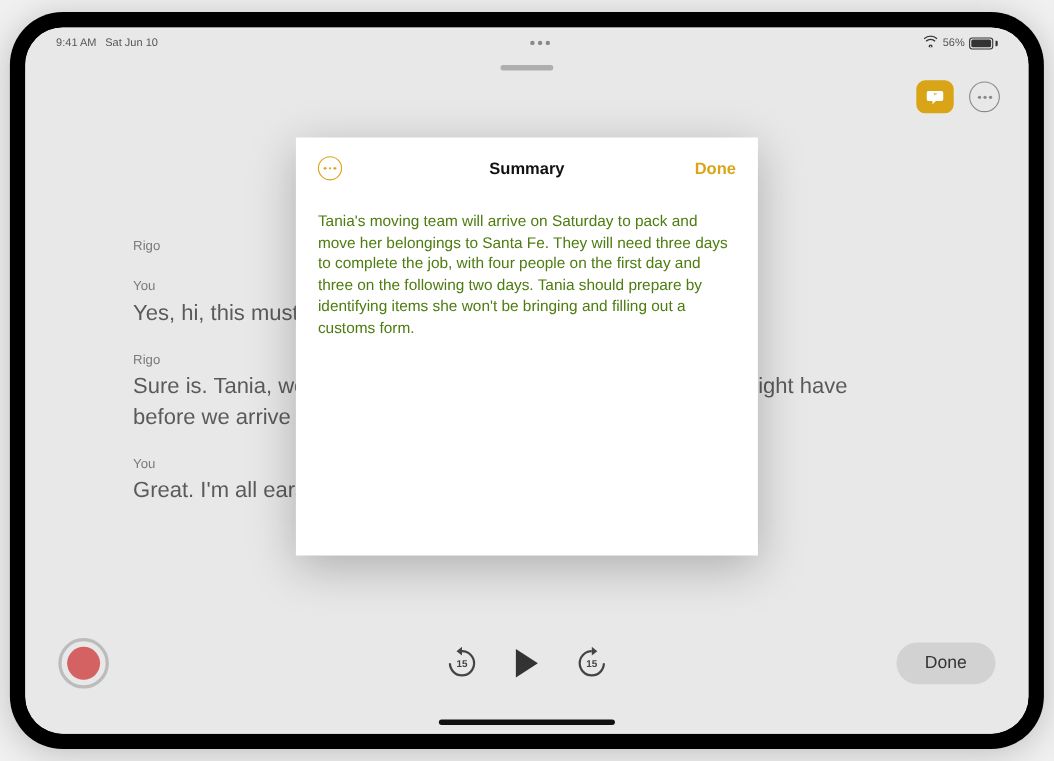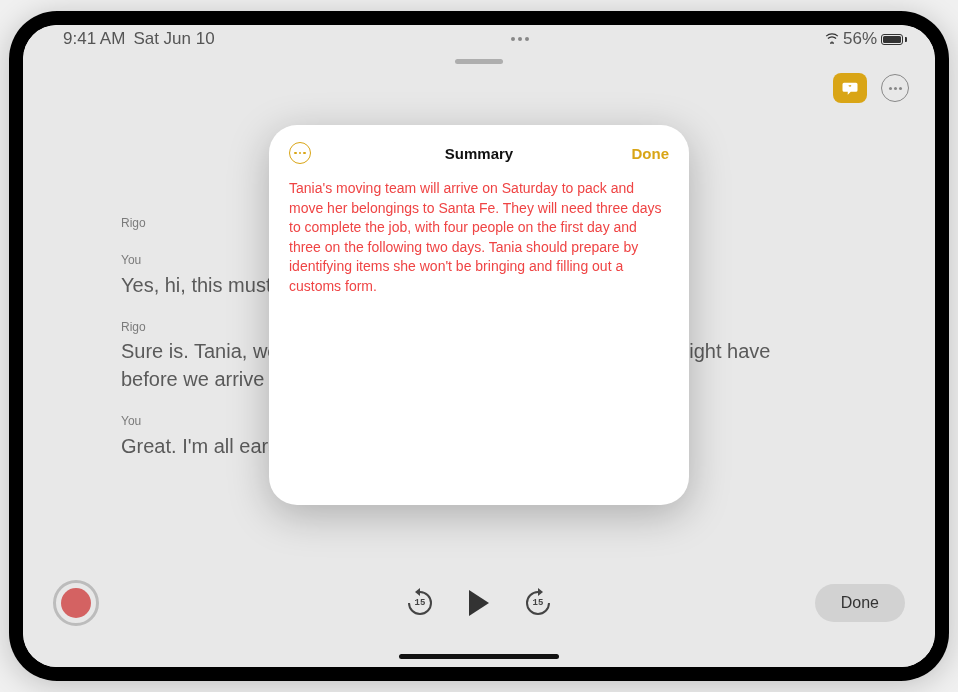--- a/index.html
+++ b/index.html
@@ -31,26 +31,26 @@
     position: relative;
   }
   .dimmer {
     position: absolute;
     inset: 0;
     background: #e8e8e8;
     border-radius: 34px;
   }
   .statusbar {
     position: absolute;
-    top: 0; left: 12px; right: 0;
+    top: 0; left: 0; right: 0;
     height: 28px;
     display: flex;
     align-items: center;
     padding: 0 28px;
-    font-size: 17px;
+    font-size: 10px;
     color: #555;
   }
   .statusbar .sb-left { flex: 0 0 auto; display:flex; gap:8px; }
   .statusbar .sb-center { flex: 1; display:flex; justify-content:center; }
   .statusbar .sb-right { flex: 0 0 auto; display:flex; align-items:center; gap:4px; }
   .multitask-dots { display:flex; gap:3px; }
   .multitask-dots span { width:4px; height:4px; border-radius:50%; background:#888; }
   .grabber { position:absolute; top:34px; left:50%; transform:translateX(-50%); width:48px; height:5px; border-radius:3px; background:#aeaeae; }
   .topright-tools { position:absolute; top:48px; right:26px; display:flex; gap:14px; align-items:center; }
   .quote-btn { width:34px; height:30px; border-radius:8px; background:#d9a516; display:flex; align-items:center; justify-content:center; }
@@ -72,48 +72,48 @@
   .playbar {
     position:absolute;
     bottom:34px; left:0; right:0;
     height:60px;
     display:flex;
     align-items:center;
     padding: 0 30px;
   }
   .record-btn { width:46px; height:46px; border-radius:50%; border:3px solid #bcbcbc; display:flex; align-items:center; justify-content:center; }
   .record-inner { width:30px; height:30px; border-radius:50%; background:#d46262; }
-  .play-center { position:absolute; left:50%; transform:translateX(-50%); display:flex; align-items:center; gap:34px;font-family:Liberation Mono, monospace; }
+  .play-center { position:absolute; left:50%; transform:translateX(-50%); display:flex; align-items:center; gap:34px; }
   .skip-btn { position:relative; width:30px; height:30px; display:flex; align-items:center; justify-content:center; }
   .skip-btn svg { width:30px; height:30px; }
   .skip-num { position:absolute; font-size:9px; font-weight:600; color:#444; top:10px; }
   .play-triangle { width:0; height:0; border-left:20px solid #333; border-top:13px solid transparent; border-bottom:13px solid transparent; }
   .done-pill { margin-left:auto; background:#d2d2d2; color:#333; padding:10px 26px; border-radius:22px; font-size:16px; }
   .home-indicator { position:absolute; bottom:8px; left:50%; transform:translateX(-50%); width:160px; height:5px; background:#111; border-radius:3px; }
 
   
   .modal {
     position:absolute;
     left:50%; transform:translateX(-50%);
     top:100px;
     width:420px;
     height:380px;
     background:#fff;
-    border-radius:28px;
+    border-radius:0;
     box-shadow: 0 10px 40px rgba(0,0,0,0.25);
     display:flex;
     flex-direction:column;
     padding:16px 20px 14px 20px;
   }
   .modal-header { display:flex; align-items:center; justify-content:space-between; position:relative; height:24px; }
   .modal-more { width:22px; height:22px; border:1.5px solid #d9a516; border-radius:50%; display:flex; align-items:center; justify-content:center; }
   .modal-more .dots3 span { background:#d9a516; width:2.5px; height:2.5px; }
   .modal-title { position:absolute; left:50%; transform:translateX(-50%); font-size:15px; font-weight:600; color:#111; }
   .modal-done { color:#d9a516; font-size:15px; font-weight:600; }
-  .modal-body { margin-top:14px; font-size:14px; line-height:1.4; color:#ef4444; }
+  .modal-body { margin-top:26px; font-size:14px; line-height:1.4; color:#4d7c0f; }
   .modal-footer { margin-top:auto; display:flex; align-items:center; justify-content:space-between; padding:0 30px; }
   .feedback-label { font-size:13px; color:#888; }
   .thumb { color:#d9a516; }
   .thumb svg { width:22px; height:22px; stroke:#d9a516; fill:none; stroke-width:1.8; }
 
   .battery { display:inline-flex; align-items:center; gap:2px; }
   .battery-body { width:22px; height:11px; border:1px solid #333; border-radius:3px; position:relative; }
   .battery-fill { position:absolute; inset:1px; background:#333; border-radius:1.5px; }
   .battery-tip { width:2px; height:5px; background:#333; border-radius:0 1px 1px 0; }
   .wifi svg { width:14px; height:11px; }

